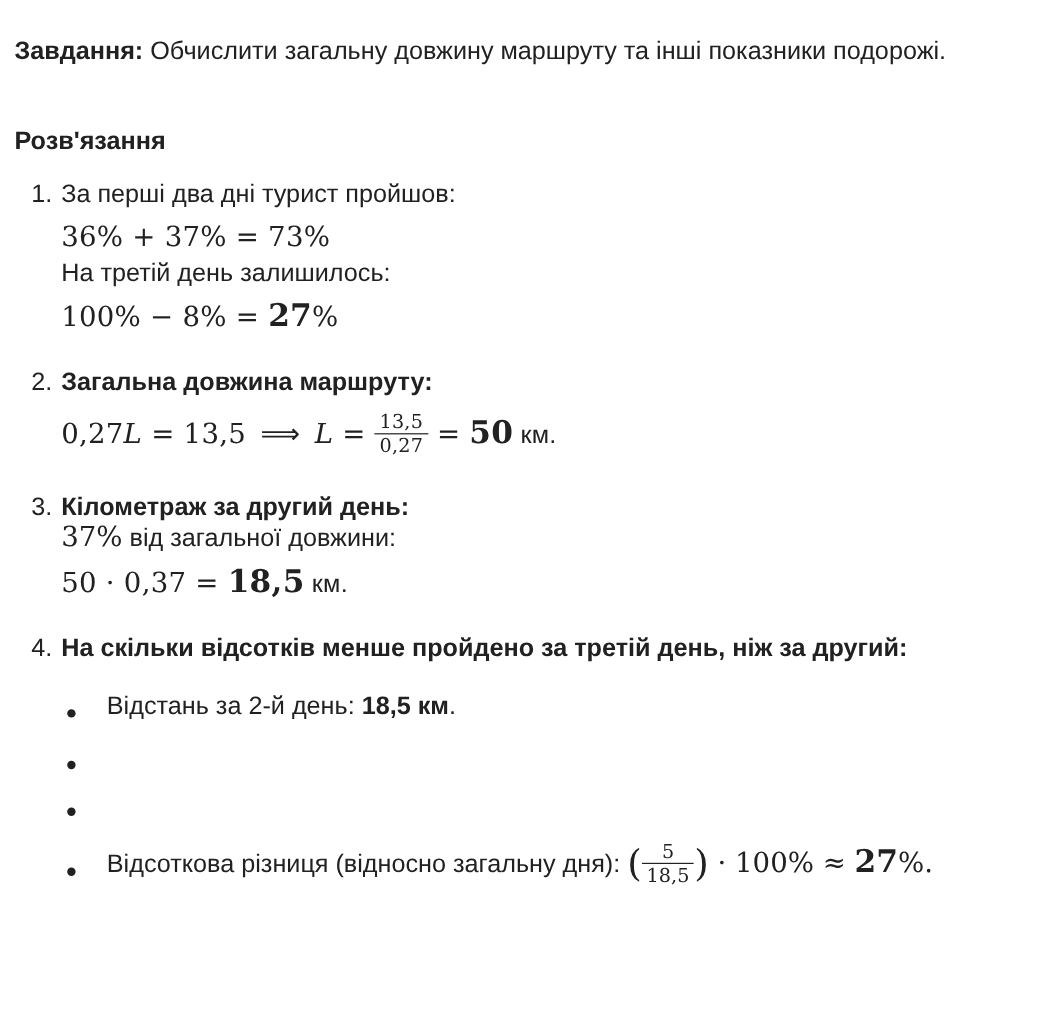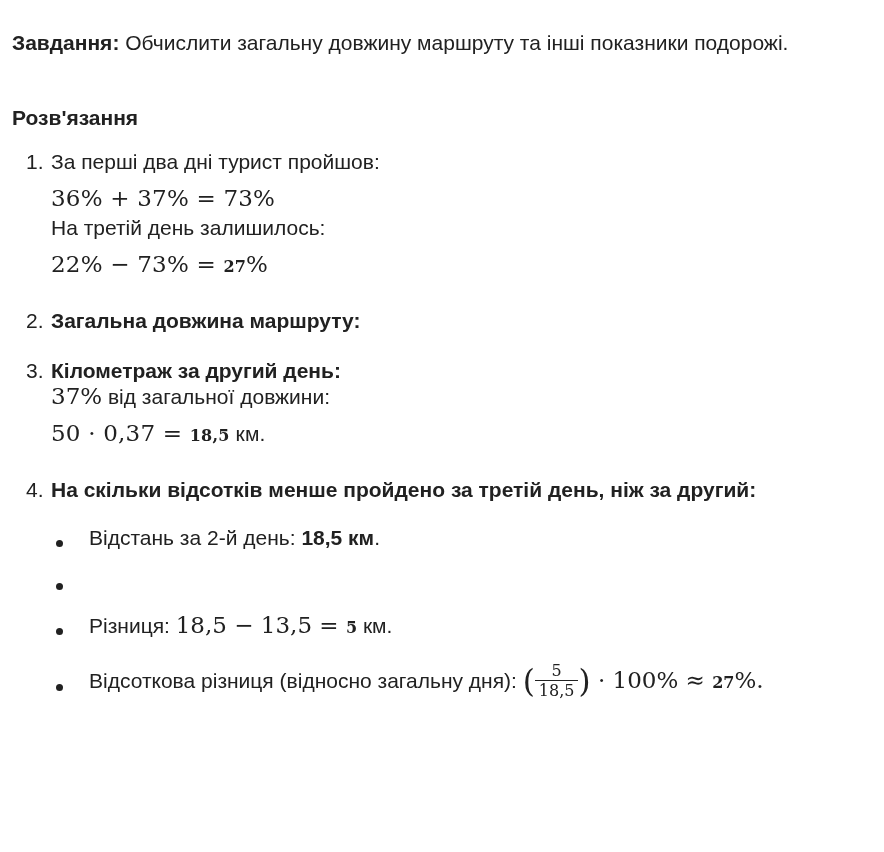--- a/index.html
+++ b/index.html
@@ -40,21 +40,21 @@
     margin-top: 7px;
     line-height: 34px;
     font-family: "DejaVu Serif", serif;
     font-size: 23px;
     letter-spacing: 0.2px;
   }
   .math-line.with-frac { margin-top: 6px; line-height: 46px; }
   .sans { font-family: "Liberation Sans", sans-serif; font-size: 21px; }
   .sans-bold { font-family: "Liberation Sans", sans-serif; font-size: 21px; font-weight: 700; }
   .serif { font-family: "DejaVu Serif", serif; font-size: 23px; }
-  .serif-bold { font-family: "DejaVu Serif", serif; font-size: 16px; font-weight: 700; }
+  .serif-bold { font-family: "DejaVu Serif", serif; font-size: 26px; font-weight: 700; }
   .math-var { font-style: italic; }
   .imp {
     font-family: "DejaVu Sans", "DejaVu Serif", sans-serif;
     margin: 0 12px;
   }
   .frac {
     display: inline-block;
     vertical-align: middle;
     text-align: center;
     position: relative;
@@ -104,28 +104,29 @@
   <div class="solution-heading">Розв'язання</div>
 
   <div class="steps">
 
     <div class="step">
       <div class="step-number">1.</div>
       <div class="step-body">
         <div class="text-line">За перші два дні турист пройшов:</div>
         <div class="math-line">36% + 37% = 73%</div>
         <div class="text-line">На третій день залишилось:</div>
-        <div class="math-line"><span>22% − 73% = </span><span class="serif-bold">27</span><span>%</span></div>
+        <div class="math-line"><span>100% − 8% = </span><span class="serif-bold">27</span><span>%</span></div>
       </div>
     </div>
 
     <div class="step">
       <div class="step-number">2.</div>
       <div class="step-body">
         <div class="step-title">Загальна довжина маршруту:</div>
+        <div class="math-line with-frac"><span>0,27</span><span class="math-var">L</span><span> = 13,5</span><span class="imp">⟹</span><span class="math-var">L</span><span> = </span><span class="frac"><span class="num">13,5</span><span class="den">0,27</span></span><span> = </span><span class="serif-bold">50</span><span class="sans"> км.</span></div>
       </div>
     </div>
 
     <div class="step">
       <div class="step-number">3.</div>
       <div class="step-body">
         <div class="step-title">Кілометраж за другий день:</div>
         <div class="text-line"><span class="serif">37%</span><span> від загальної довжини:</span></div>
         <div class="math-line"><span>50 · 0,37 = </span><span class="serif-bold">18,5</span><span class="sans"> км.</span></div>
       </div>
@@ -142,21 +143,20 @@
             <span class="bullet-dot"></span>
             <span class="bullet-text"><span>Відстань за 2-й день: </span><span class="sans-bold">18,5 км</span><span>.</span></span>
           </div>
 
           <div class="bullet">
             <span class="bullet-dot"></span>
           </div>
 
           <div class="bullet">
             <span class="bullet-dot"></span>
-            <span class="bullet-text"><span>Різниця: </span><span class="serif">18,5 − 13,5 = </span><span class="serif-bold">5</span><span> км.</span></span>
           </div>
 
           <div class="bullet">
             <span class="bullet-dot"></span>
             <span class="bullet-text"><span>Відсоткова різниця (відносно загальну дня): </span><span class="big-paren">(</span><span class="frac"><span class="num">5</span><span class="den">18,5</span></span><span class="big-paren">)</span><span class="serif"> · 100% ≈ </span><span class="serif-bold">27</span><span class="serif">%.</span></span>
           </div>
 
         </div>
       </div>
     </div>

